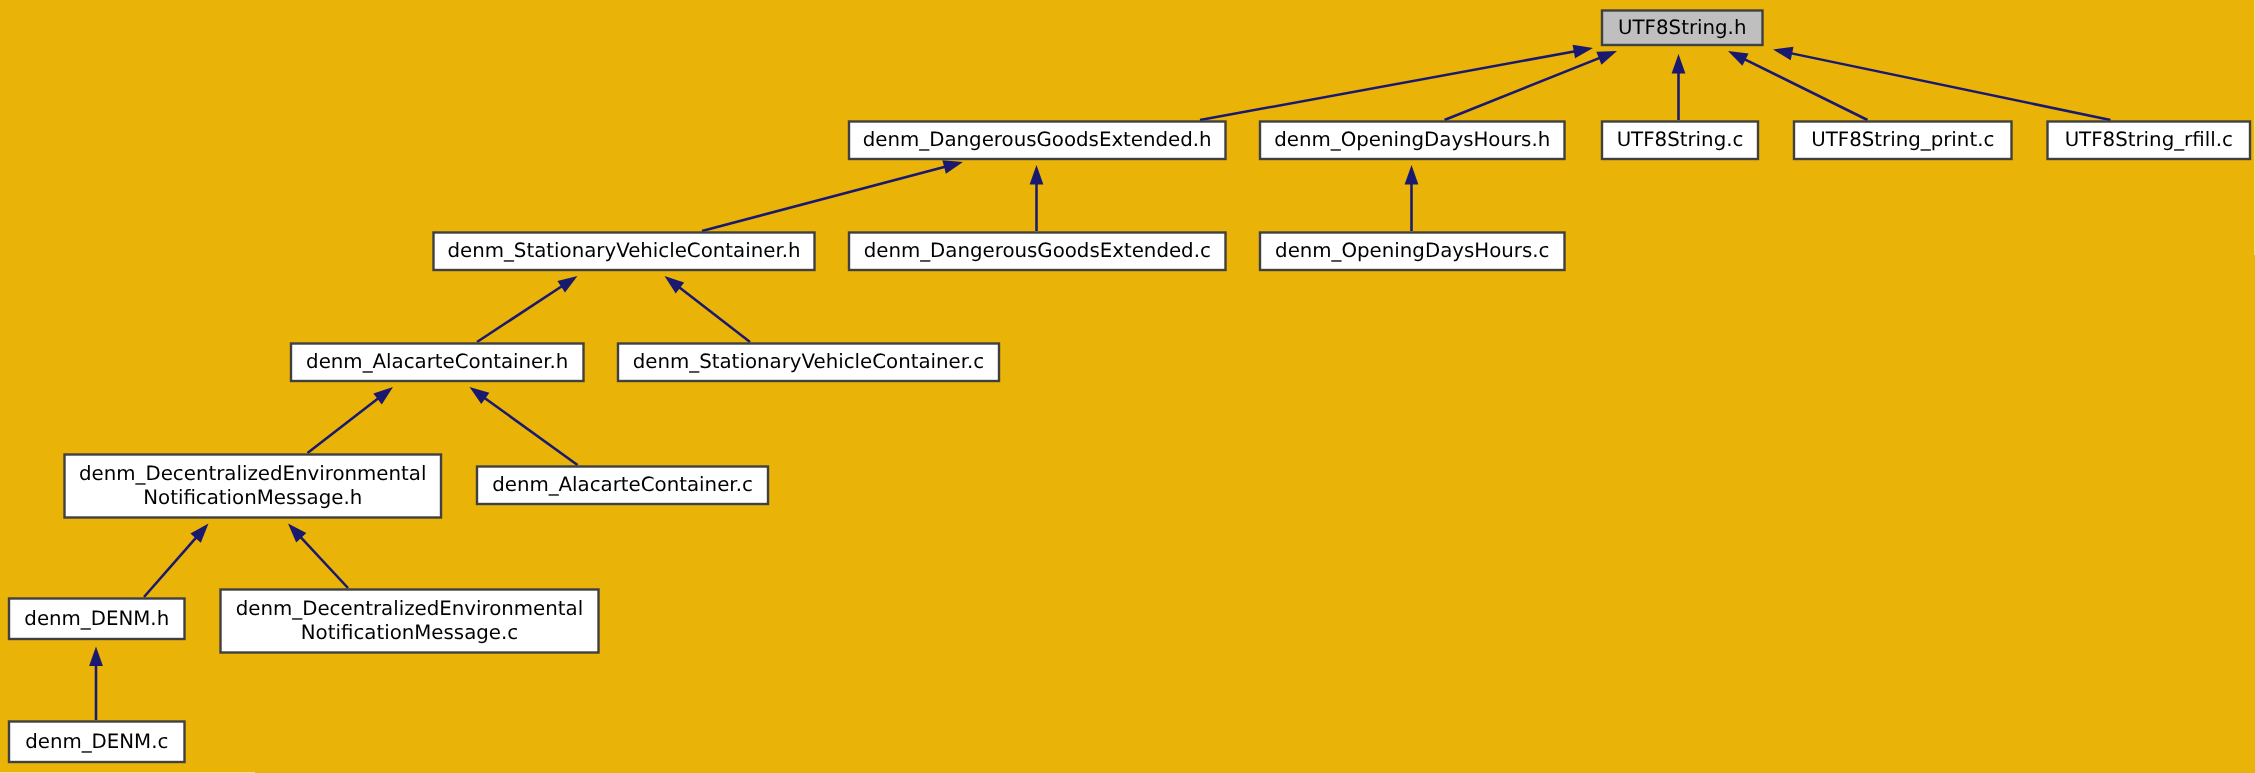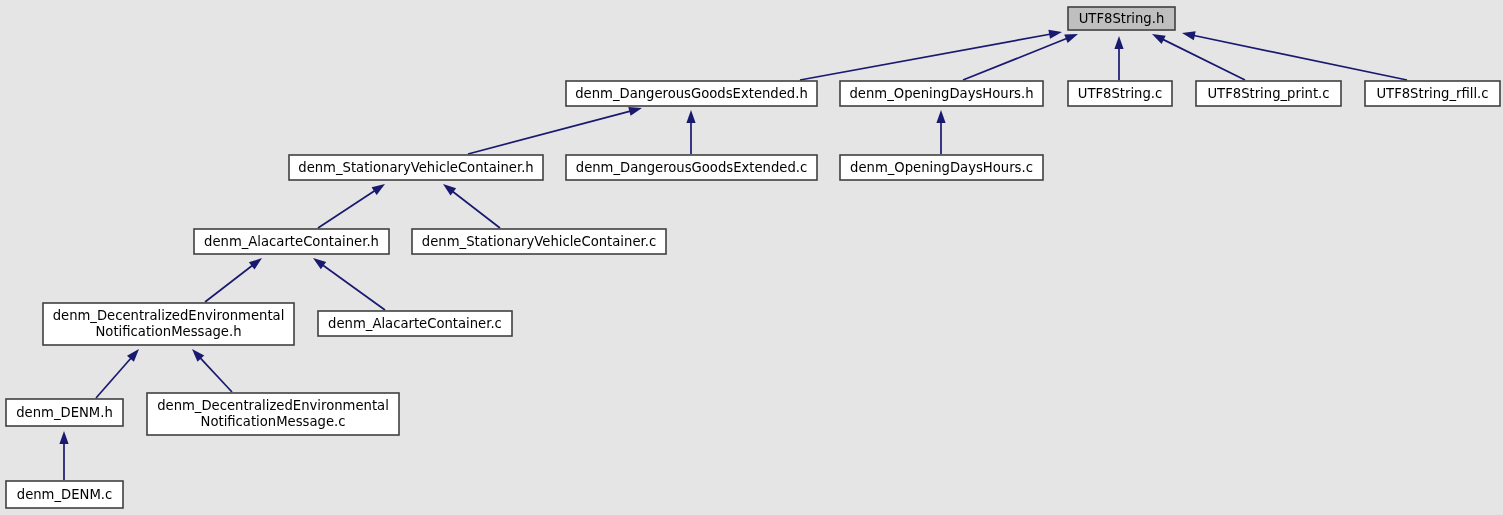--- a/index.html
+++ b/index.html
@@ -7,21 +7,21 @@
     padding: 0;
     background: #ffffff;
   }
   body {
     font-family: "DejaVu Sans", sans-serif;
   }
   #graph-canvas {
     position: relative;
     width: 1503px;
     height: 515px;
-    background: #e5e5e5;
+    background: #eab308;
     overflow: hidden;
   }
   svg.graph-svg {
     position: absolute;
     left: 0;
     top: 0;
     width: 1503px;
     height: 515px;
     display: block;
   }

